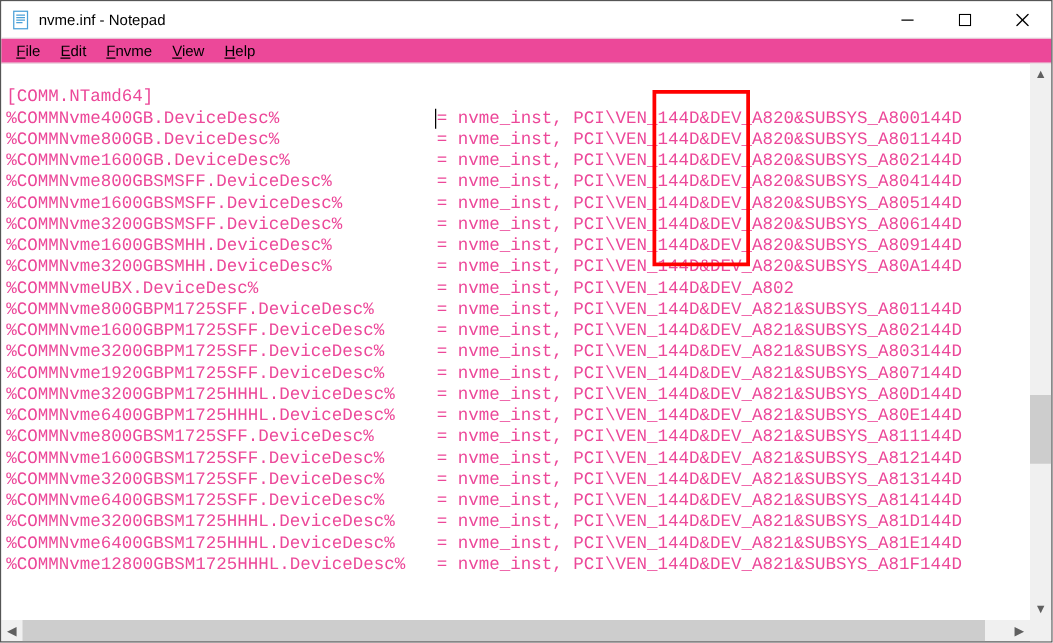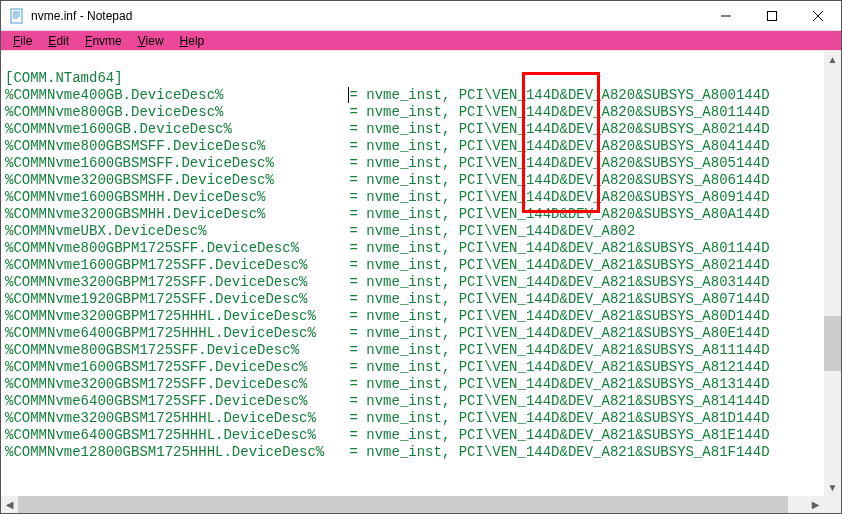--- a/index.html
+++ b/index.html
@@ -59,21 +59,21 @@
     height: calc(100% - 50px - 17px);
     background: #fff;
   }
   .content {
     position: absolute;
     inset: 0 17px 0 0;
     font-family: Consolas, "Courier New", monospace;
     font-size: 14px;
     line-height: 17px;
     white-space: pre;
-    color: #15803d;
+    color: #ec4899;
     padding: 2px 4px;
     overflow: hidden;
   }
   .content .row { display: block; height: 17px; }
   .cursor {
     border-left: 1px solid #000;
     margin-left: -1px;
   }
   .highlight-box {
     position: absolute;

